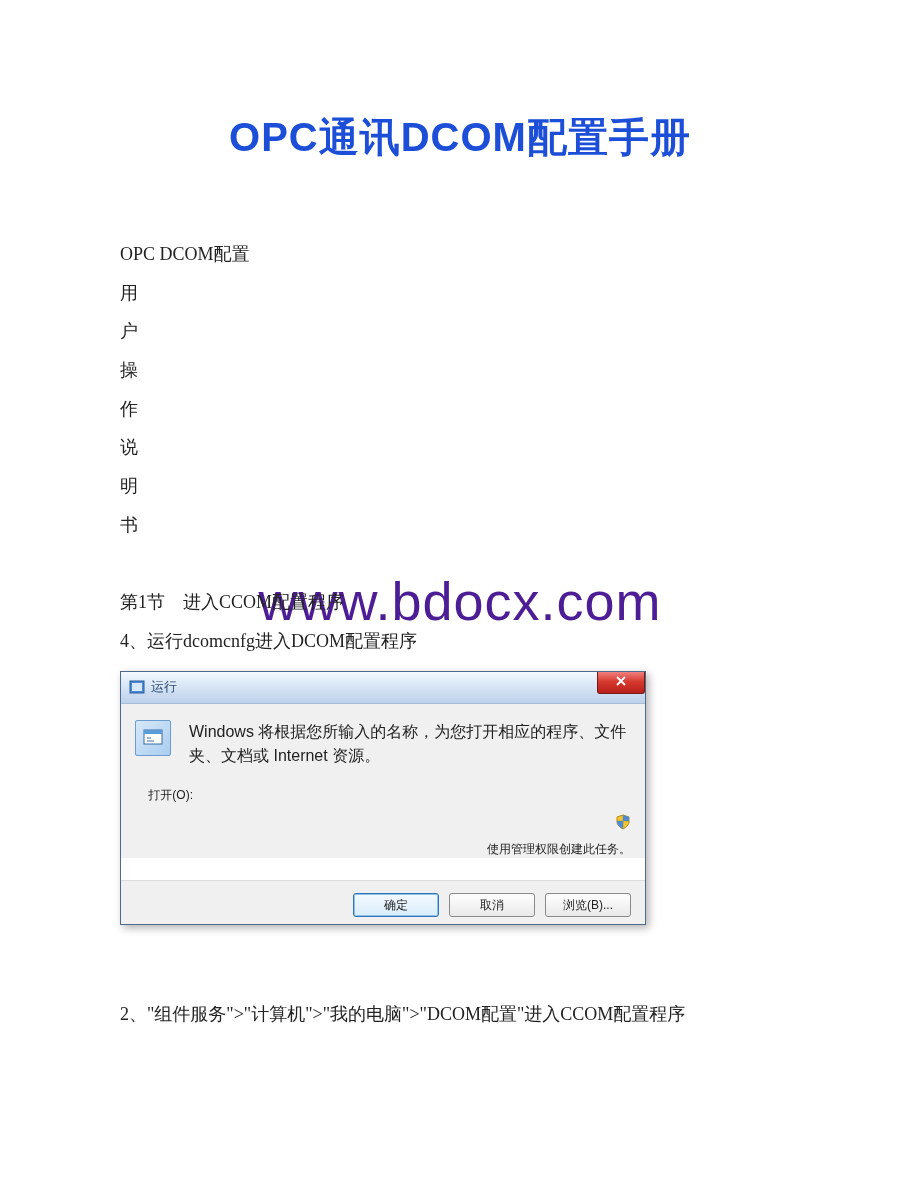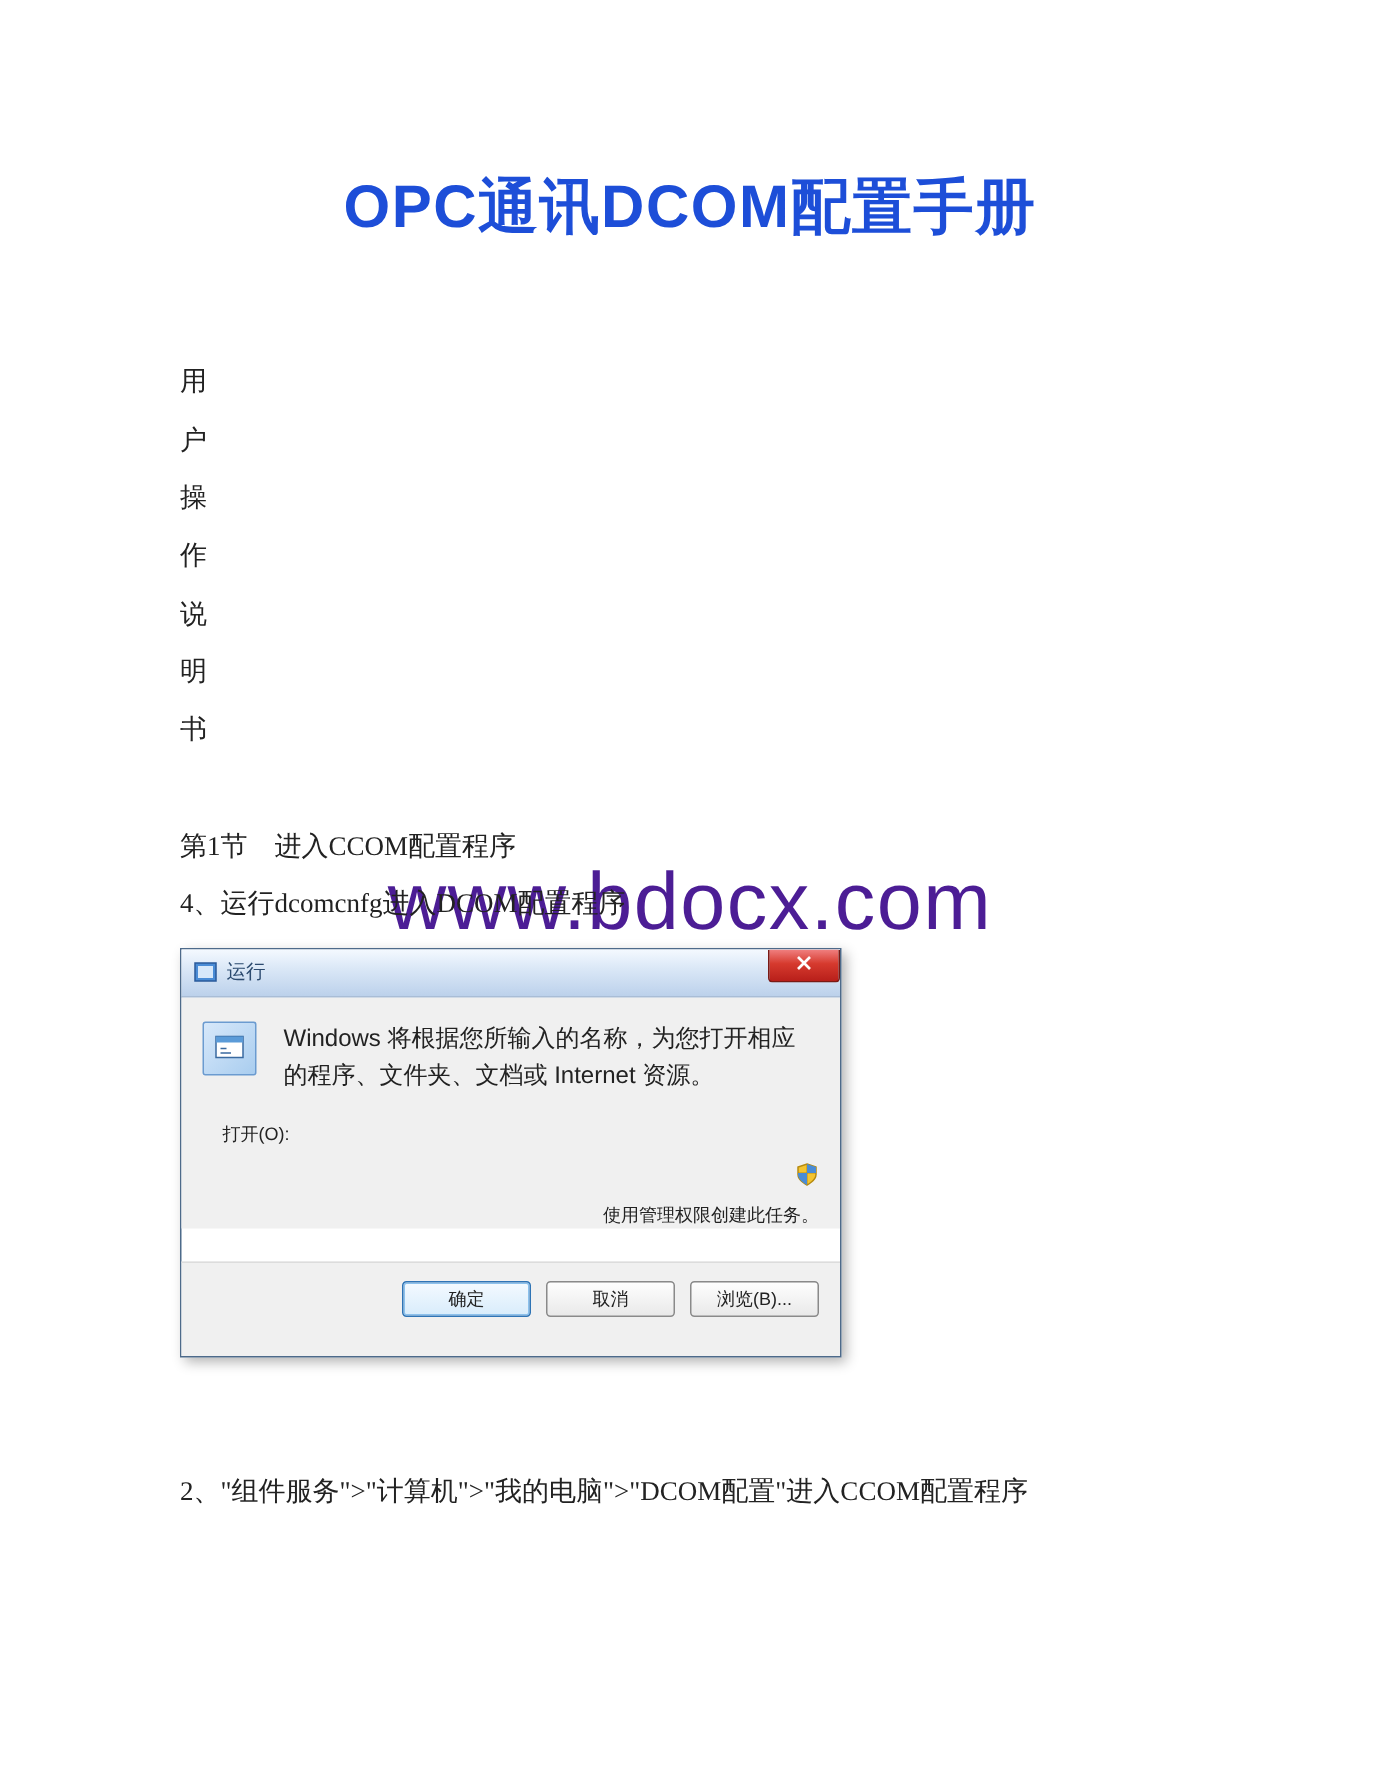--- a/index.html
+++ b/index.html
@@ -39,21 +39,21 @@
     color: #4c1d95;
     letter-spacing: 1px;
     font-family: Arial, sans-serif;
     z-index: 0;
     pointer-events: none;
     font-weight: 400;
   }
   .content-layer { position: relative; z-index: 1; }
   .dialog-wrap { margin: 10px 0 40px 0; }
   .run-dialog {
-    width: 441px;
+    width: 526px;
     border: 1px solid #4d6a8a;
     box-shadow: 3px 3px 8px rgba(0,0,0,0.3);
     font-family: "Microsoft YaHei", Tahoma, sans-serif;
     font-size: 12px;
     background: #fff;
   }
   .titlebar {
     height: 32px;
     background: linear-gradient(to bottom, #f4f9ff 0%, #dbe8f7 40%, #bcd1eb 100%);
     border-bottom: 1px solid #a9bdd6;
@@ -113,21 +113,21 @@
     width: 16px; height: 16px;
     display: flex; align-items: center; justify-content: center;
     color: #404040;
   }
   .admin-row { display: flex; align-items: flex-end; gap: 8px; padding-left: 66px; margin-bottom: 22px; flex-direction: column; }
   .shield-icon svg { width: 16px; height: 16px; }
   .admin-text { font-size: 12px; color: #222; }
   .button-bar {
     background: #f0f0f0;
     border-top: 1px solid #dcdcdc;
-    padding: 12px 14px 26px 14px;
+    padding: 12px 14px 7px 14px;
     display: flex; justify-content: flex-end; gap: 10px;
   }
   .btn {
     min-width: 86px; height: 24px;
     border: 1px solid #8a8a8a;
     background: linear-gradient(to bottom, #fefefe 0%, #e9e9e9 100%);
     border-radius: 3px;
     font-size: 12px; color: #222;
     display: inline-flex; align-items: center; justify-content: center;
     padding: 0 10px;
@@ -141,20 +141,21 @@
 </style>
 </head>
 <body>
 
 <div class="watermark">www.bdocx.com</div>
 
 <div class="page content-layer">
   <h1 class="doc-title">OPC通讯DCOM配置手册</h1>
 
   <div class="body-text">
+    <p>OPC DCOM配置</p>
     <p>用</p>
     <p>户</p>
     <p>操</p>
     <p>作</p>
     <p>说</p>
     <p>明</p>
     <p>书</p>
     <p>&nbsp;</p>
     <p>第1节　进入CCOM配置程序</p>
     <p>4、运行dcomcnfg进入DCOM配置程序</p>

